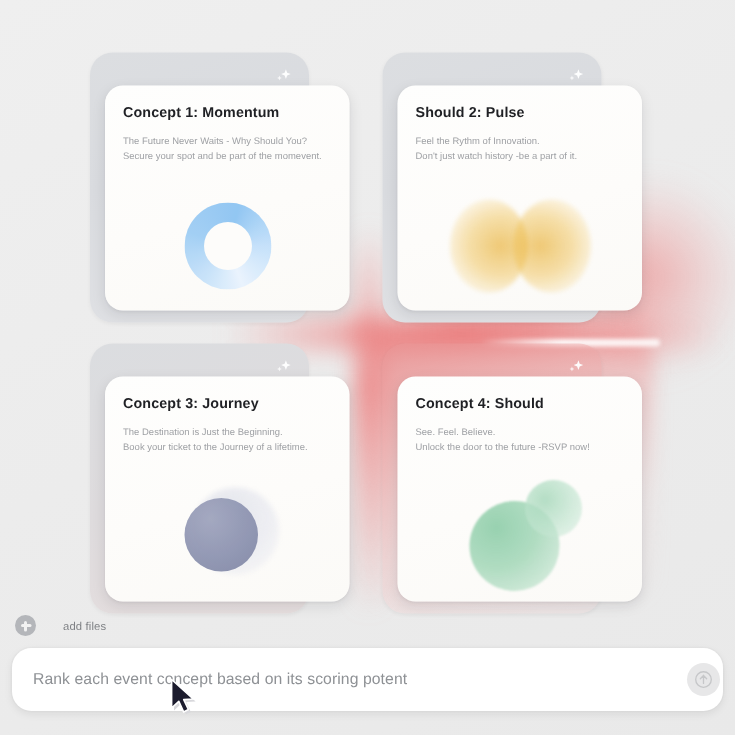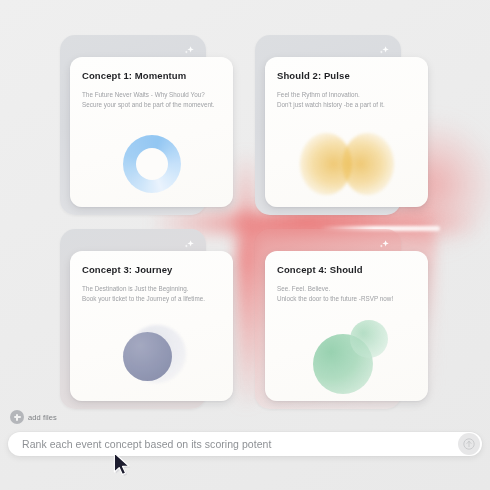--- a/index.html
+++ b/index.html
@@ -278,21 +278,21 @@
     filter: blur(0.6px);
   }
 
   
   .addfiles {
     position: absolute;
     left: 10px;
     top: 410px;
     display: flex;
     align-items: center;
-    gap: 4px;
+    gap: 18px;
     z-index: 5;
   }
   .plus-icon {
     width: 14px; height: 14px;
     border-radius: 50%;
     background: #b4b6ba;
     position: relative;
     flex: none;
   }
   .plus-icon::before, .plus-icon::after {
@@ -308,21 +308,21 @@
     color: #7e8084;
     letter-spacing: 0.1px;
   }
 
   
   .promptbar {
     position: absolute;
     left: 8px;
     top: 432px;
     width: 474px;
-    height: 24px;
+    height: 42px;
     border-radius: 13px;
     background: #ffffff;
     box-shadow: 0 2px 6px rgba(20,20,30,0.08), 0 0 0 1px rgba(0,0,0,0.015);
     display: flex;
     align-items: center;
     padding: 0 2px 0 14px;
     z-index: 5;
   }
   .prompt-text {
     flex: 1;

